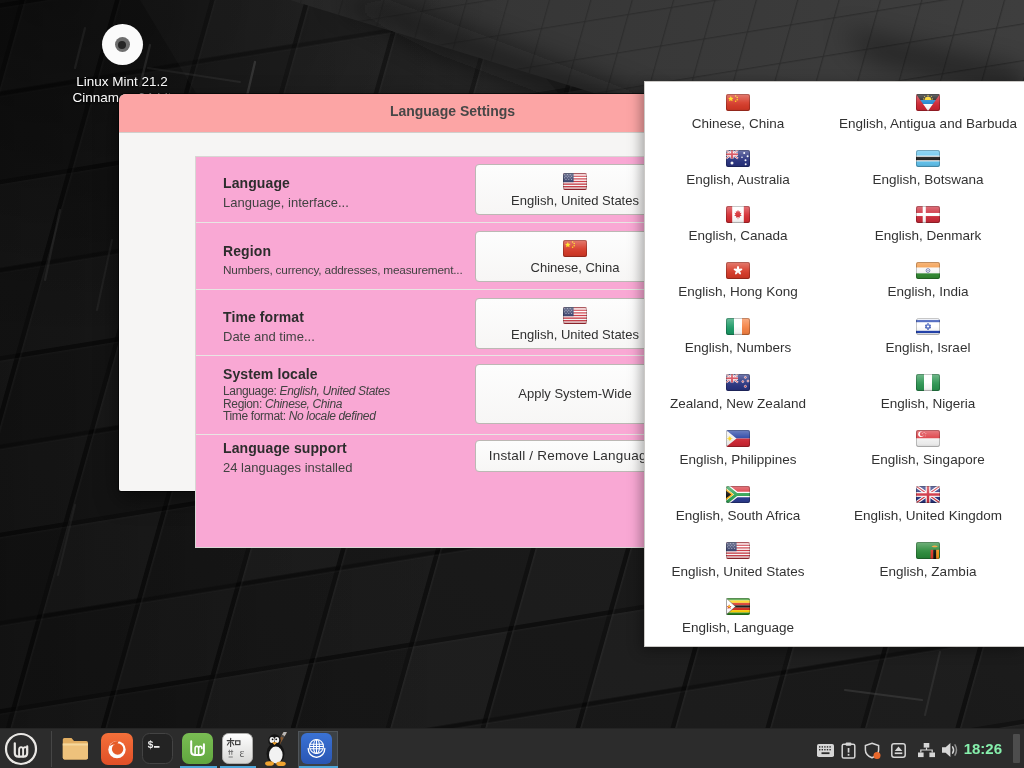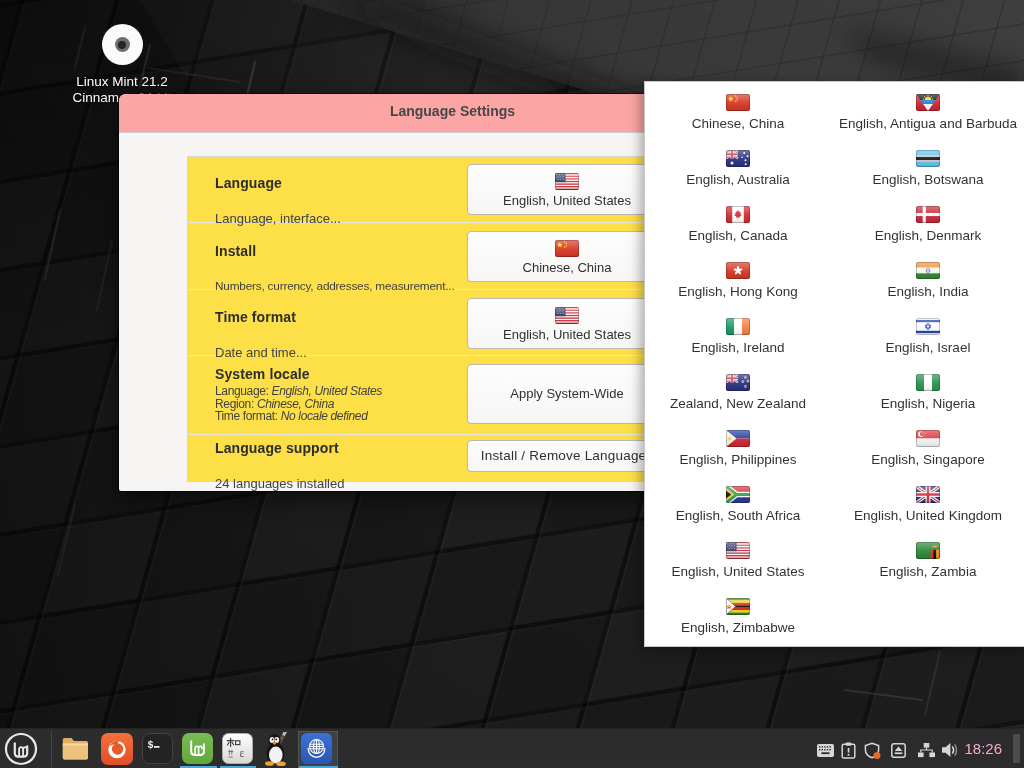--- a/index.html
+++ b/index.html
@@ -8,40 +8,40 @@
 
 #dicon{position:absolute;left:0;top:24px;width:244px;text-align:center;z-index:1}
 #disc{position:relative;width:41px;height:41px;margin:0 auto;border-radius:50%;background:#fbfbfb}
 #disc .ring{position:absolute;left:50%;top:50%;width:15px;height:15px;margin:-7.5px 0 0 -7.5px;border-radius:50%;background:#6e6e6e}
 #disc .hole{position:absolute;left:50%;top:50%;width:8px;height:8px;margin:-4px 0 0 -4px;border-radius:50%;background:#262626}
 #dicon .cap{margin-top:9px;font-size:13.5px;line-height:16px;color:#fff;text-shadow:0 1px 2px rgba(0,0,0,.9)}
 
 #win{position:absolute;left:119px;top:94px;width:667px;height:397px;background:#f6f5f4;border-radius:7px 7px 2px 2px;box-shadow:0 0 0 1px rgba(0,0,0,.55),0 8px 22px rgba(0,0,0,.5);z-index:2}
 #tbar{position:absolute;left:0;top:0;width:100%;height:39px;background:#fca5a5;border-bottom:1px solid #d1cfcc;border-radius:7px 7px 0 0}
 #tbar .t{position:absolute;left:0;width:100%;top:9px;text-align:center;font-size:14px;font-weight:bold;color:#474747}
-#panel{position:absolute;left:68px;top:62px;width:507px;height:326px;background:#fde047;border:1px solid #d8d6d3}
+#panel{position:absolute;left:76px;top:62px;width:507px;height:392px;background:#f9a8d4;border:1px solid #d8d6d3}
 .row{position:absolute;left:0;width:100%;border-bottom:1px solid #e8e6e3}
 .lbl{position:absolute;left:27px}
 .lbl b{display:block;font-size:14px;color:#2d2d2d;letter-spacing:.1px}
-.lbl .s{font-size:13px;color:#424242;margin-top:20px}
+.lbl .s{font-size:13px;color:#424242;margin-top:4px}
 .lbl .s i{font-style:italic}
 .btn{position:absolute;left:279px;width:200px;background:linear-gradient(#fdfdfd,#f7f6f5);border:1px solid #bcb8b4;border-radius:4px;text-align:center;color:#303030;font-size:13px}
 .btn .fl{margin-top:8px}
 .btn .bt{margin-top:3px}
 
 #drop{position:absolute;left:644px;top:81px;width:381px;height:566px;background:#fff;border:1px solid #cbc9c6;box-shadow:-3px 3px 12px rgba(0,0,0,.35);z-index:3}
 .cell{position:absolute;text-align:center}
 .cell .lb{margin-top:4px;font-size:13.5px;color:#323232;white-space:nowrap}
 
 #bar{position:absolute;left:0;top:728px;width:1024px;height:40px;background:#2c2c2c;border-top:1px solid #242424;z-index:5}
 .ticon{position:absolute;top:4px}
 .wlbg{position:absolute;left:298px;top:2px;width:40px;height:38px;background:#3c4145;border:1px solid #50555a;border-bottom:none}
 .ulbar{position:absolute;top:37px;height:3px;background:#4da6d9}
 .tico{position:absolute;top:12px}
-#clock{position:absolute;right:22px;top:11px;font-size:15px;font-weight:normal;color:#f9a8d4}
+#clock{position:absolute;right:22px;top:11px;font-size:15px;font-weight:bold;color:#86efac}
 #sdesk{position:absolute;right:4px;top:5px;width:7px;height:29px;background:#4d4d4d;border-radius:1px}
 .flag{display:inline-block;vertical-align:top}
 </style></head>
 <body>
 <div id="desk">
 <svg id="wall" width="1024" height="768" viewBox="0 0 1024 768">
  <defs>
   <linearGradient id="bgg" x1="0" y1="1" x2="0.85" y2="0">
    <stop offset="0" stop-color="#161616"></stop>
           <stop offset="0.5" stop-color="#1a1a1a"></stop>
@@ -354,21 +354,21 @@
                 <g clip-path="url(#fr)">
                   <use href="#f-us"></use>
                 </g>
                 <use href="#gl"></use>
               </svg></div>
             <div class="bt">English, United States</div>
           </div>
   </div>
   <div class="row" style="top:66px;height:67px">
    <div class="lbl" style="top:20px">
-            <b>Install</b>
+            <b>Region</b>
             <div class="s" style="font-size:11.8px;letter-spacing:-0.2px">Numbers, currency, addresses, measurement...</div>
           </div>
    <div class="btn" style="top:8px;height:51px">
             <div class="fl"><svg class="flag" width="24" height="17">
                 <g clip-path="url(#fr)">
                   <use href="#f-cn"></use>
                 </g>
                 <use href="#gl"></use>
               </svg></div>
             <div class="bt">Chinese, China</div>
@@ -429,21 +429,21 @@
           <g clip-path="url(#fr)">
             <use href="#f-ca"></use>
           </g>
           <use href="#gl"></use>
         </svg><div class="lb">English, Canada</div></div>
 <div class="cell" style="left:-2px;top:236px;width:190px"><svg class="flag" width="24" height="17">
           <g clip-path="url(#fr)">
             <use href="#f-ie"></use>
           </g>
           <use href="#gl"></use>
-        </svg><div class="lb">English, Ireland</div></div>
+        </svg><div class="lb">English, Numbers</div></div>
 <div class="cell" style="left:-2px;top:292px;width:190px"><svg class="flag" width="24" height="17">
           <g clip-path="url(#fr)">
             <use href="#f-nz"></use>
           </g>
           <use href="#gl"></use>
         </svg><div class="lb">Zealand, New Zealand</div></div>
 <div class="cell" style="left:-2px;top:348px;width:190px"><svg class="flag" width="24" height="17">
           <g clip-path="url(#fr)">
             <use href="#f-ph"></use>
           </g>
@@ -459,21 +459,21 @@
           <g clip-path="url(#fr)">
             <use href="#f-us"></use>
           </g>
           <use href="#gl"></use>
         </svg><div class="lb">English, United States</div></div>
 <div class="cell" style="left:-2px;top:516px;width:190px"><svg class="flag" width="24" height="17">
           <g clip-path="url(#fr)">
             <use href="#f-zw"></use>
           </g>
           <use href="#gl"></use>
-        </svg><div class="lb">English, Zimbabwe</div></div>
+        </svg><div class="lb">English, Language</div></div>
 <div class="cell" style="left:183px;top:12px;width:200px"><svg class="flag" width="24" height="17">
           <g clip-path="url(#fr)">
             <use href="#f-ag"></use>
           </g>
           <use href="#gl"></use>
         </svg><div class="lb">English, Antigua and Barbuda</div></div>
 <div class="cell" style="left:183px;top:68px;width:200px"><svg class="flag" width="24" height="17">
           <g clip-path="url(#fr)">
             <use href="#f-bw"></use>
           </g>

